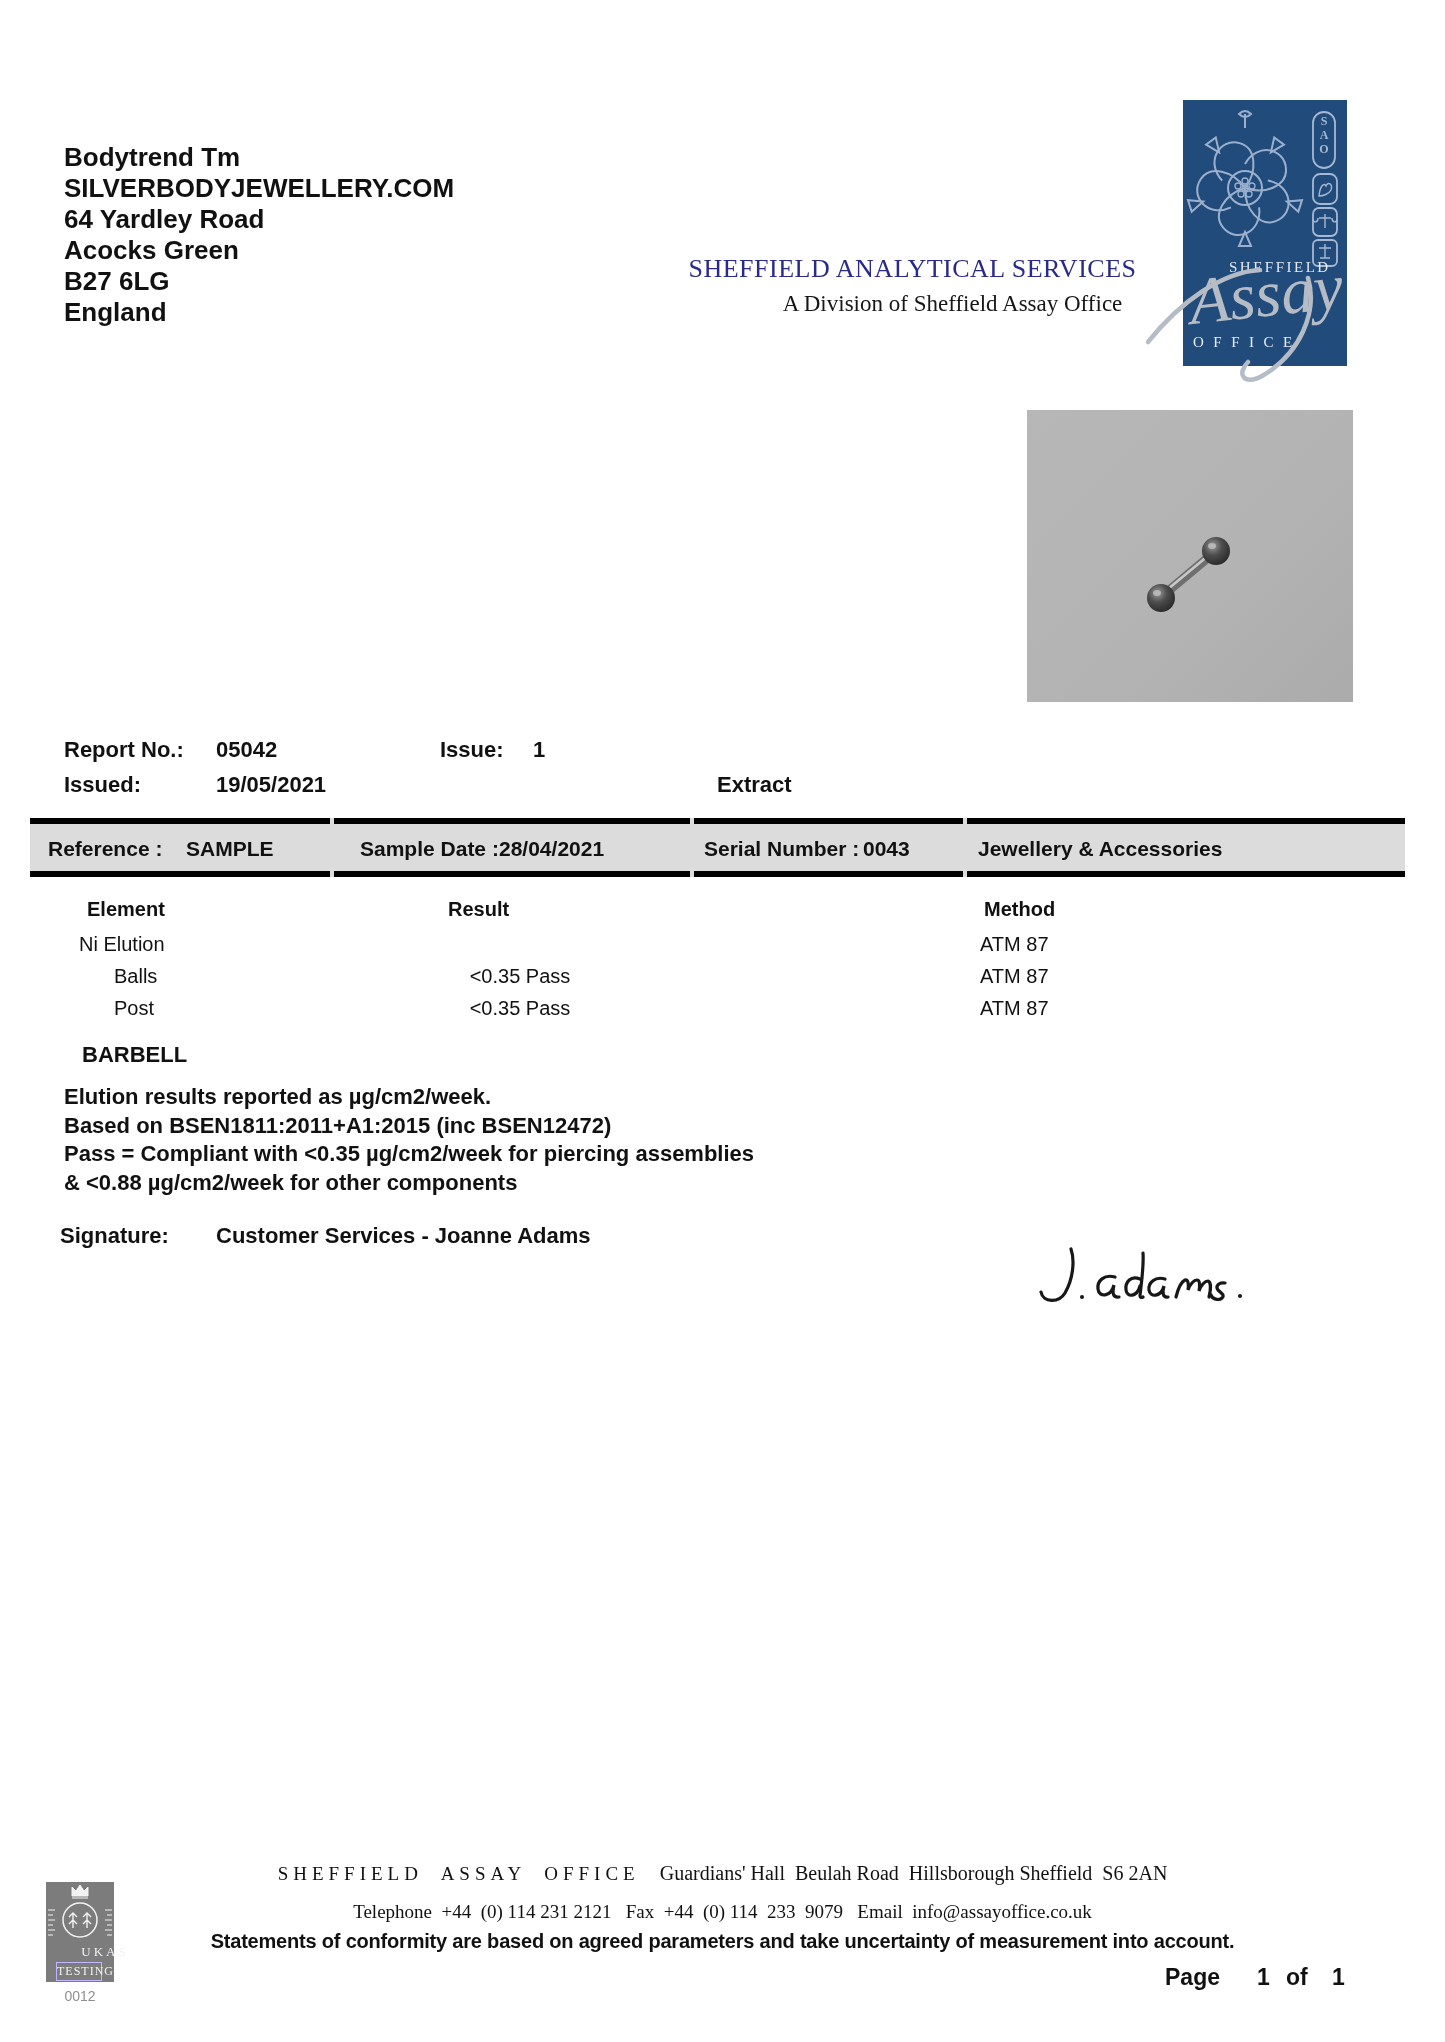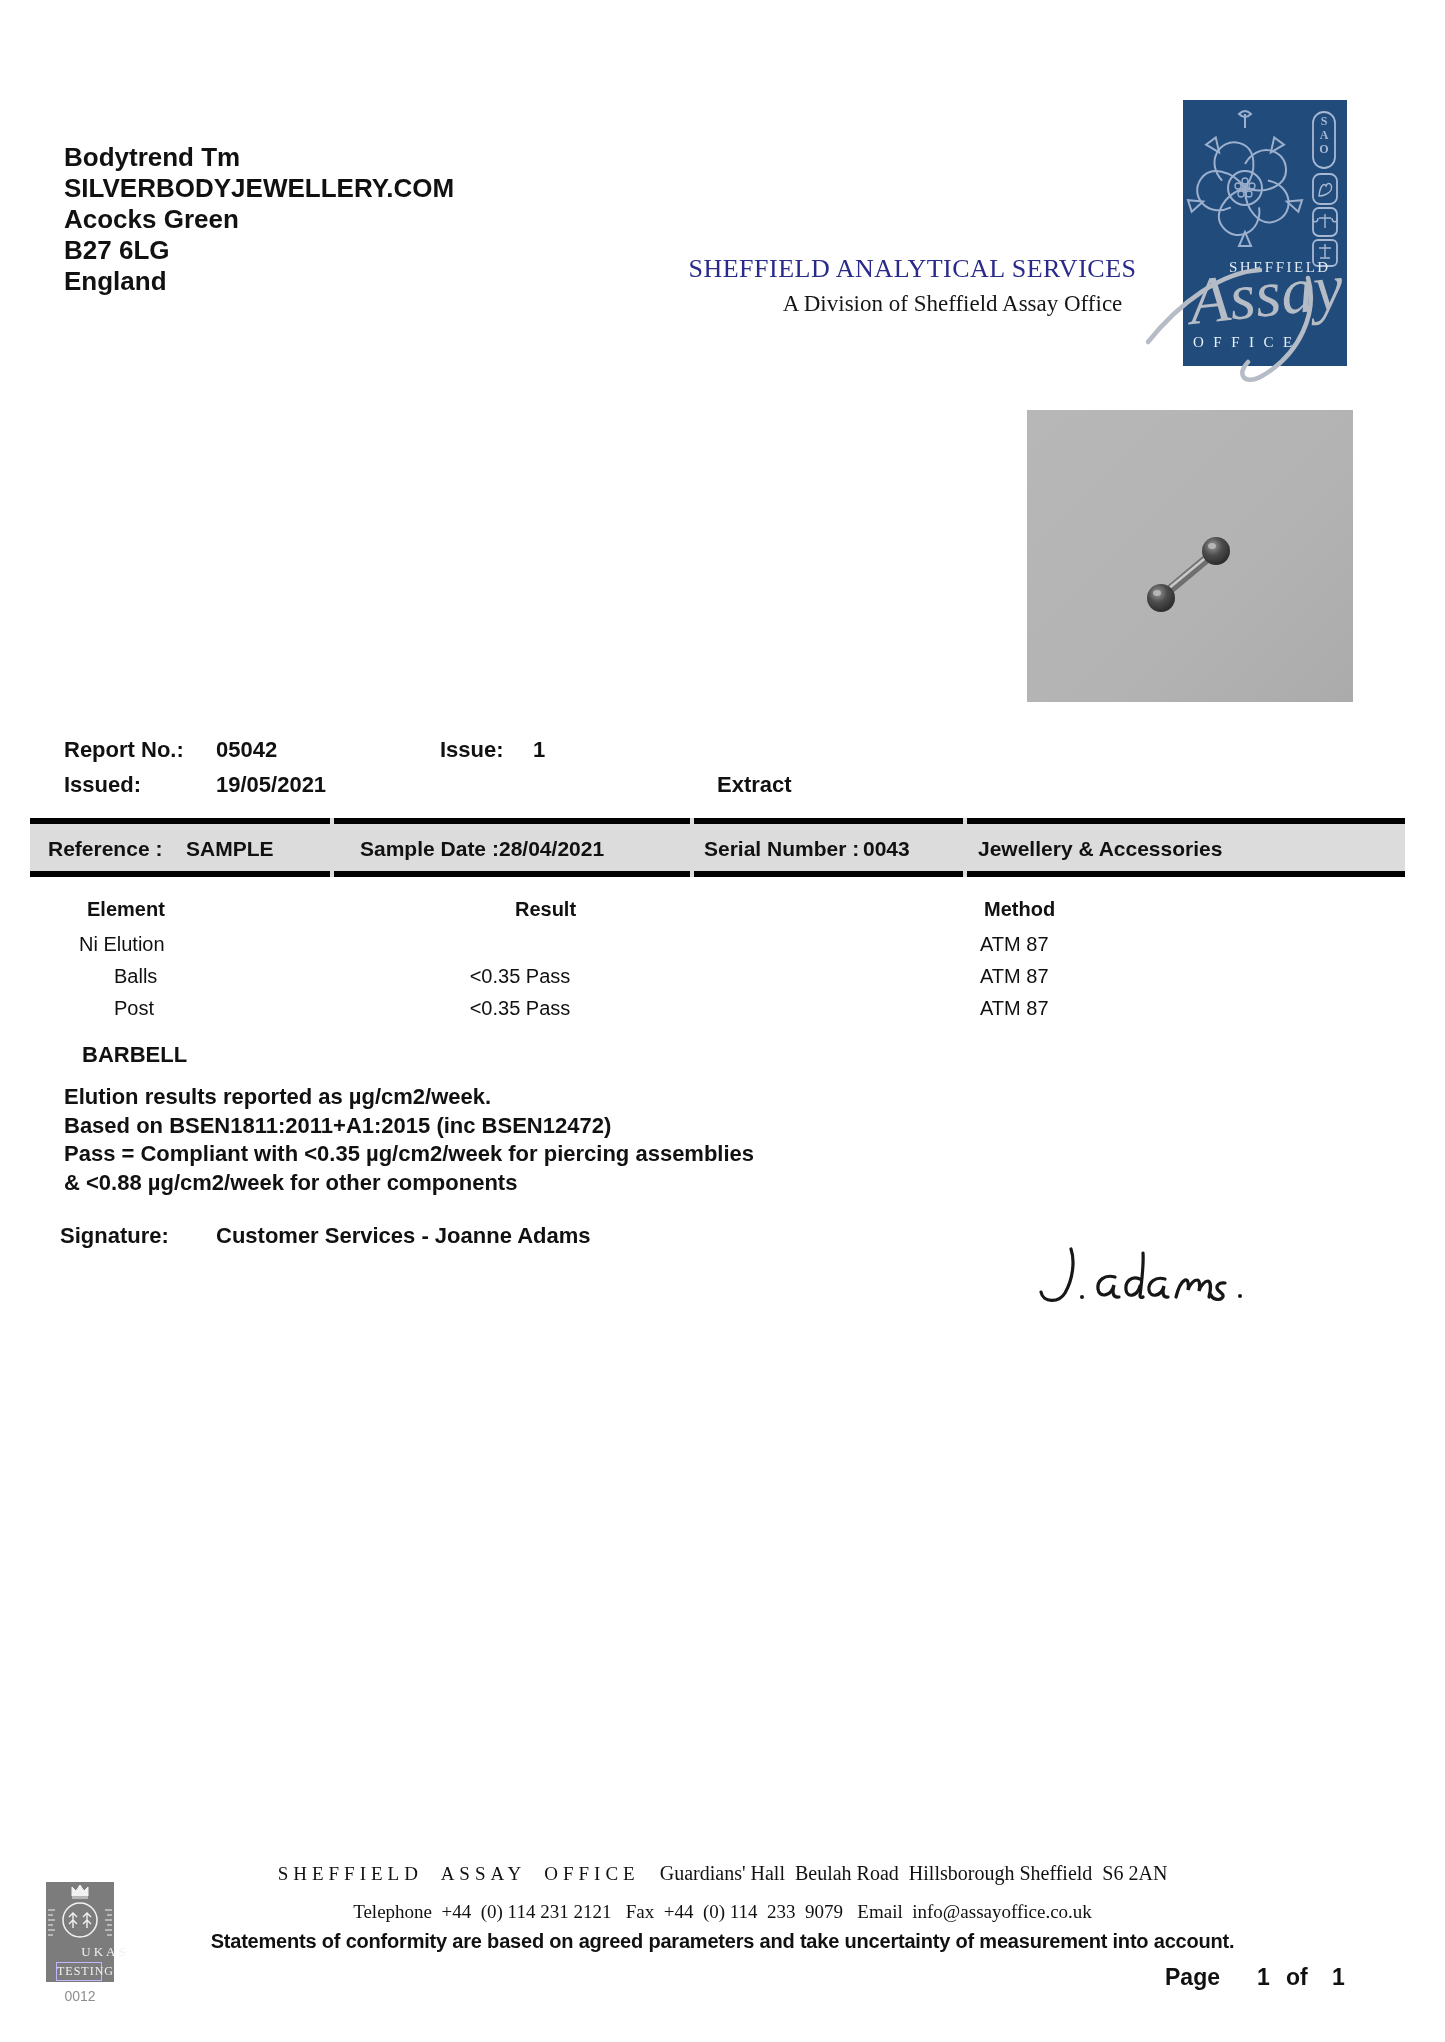--- a/index.html
+++ b/index.html
@@ -69,20 +69,21 @@
   .ukas-num{left:46px;top:1988px;width:68px;text-align:center;font-size:14px;color:#8e8e8e;}
 </style>
 </head>
 <body>
 
 <div class="page">
 
   <div class="abs recipient">
     <div>Bodytrend Tm</div>
     <div>SILVERBODYJEWELLERY.COM</div>
+    <div>64 Yardley Road</div>
     <div>Acocks Green</div>
     <div>B27 6LG</div>
     <div>England</div>
   </div>
 
   <div class="abs sas-title">SHEFFIELD ANALYTICAL SERVICES</div>
   <div class="abs sas-sub">A Division of Sheffield Assay Office</div>
 
   <div class="abs logo-box">
     <svg style="position:absolute;left:2px;top:6px;" width="124" height="152" viewBox="0 0 124 152" fill="none" stroke="#9cb0ce" stroke-width="2">
@@ -169,21 +170,21 @@
     <span style="left:18px;">Reference :</span>
     <span style="left:156px;">SAMPLE</span>
     <span style="left:330px;">Sample Date :</span>
     <span style="left:469px;">28/04/2021</span>
     <span style="left:674px;">Serial Number :</span>
     <span style="left:833px;">0043</span>
     <span style="left:948px;">Jewellery &amp; Accessories</span>
   </div>
 
   <span class="abs thead" style="left:79px;top:898px;">Element</span>
-  <span class="abs thead" style="left:440px;top:898px;width:195px;text-align:center;">Result</span>
+  <span class="abs thead" style="left:440px;top:898px;width:195px;">Result</span>
   <span class="abs thead" style="left:976px;top:898px;">Method</span>
 
   <span class="abs tcell" style="left:79px;top:933px;">Ni Elution</span>
   <span class="abs tcell" style="left:980px;top:933px;">ATM 87</span>
 
   <span class="abs tcell" style="left:114px;top:965px;">Balls</span>
   <span class="abs tcell" style="left:440px;top:965px;width:160px;text-align:center;">&lt;0.35 Pass</span>
   <span class="abs tcell" style="left:980px;top:965px;">ATM 87</span>
 
   <span class="abs tcell" style="left:114px;top:997px;">Post</span>

